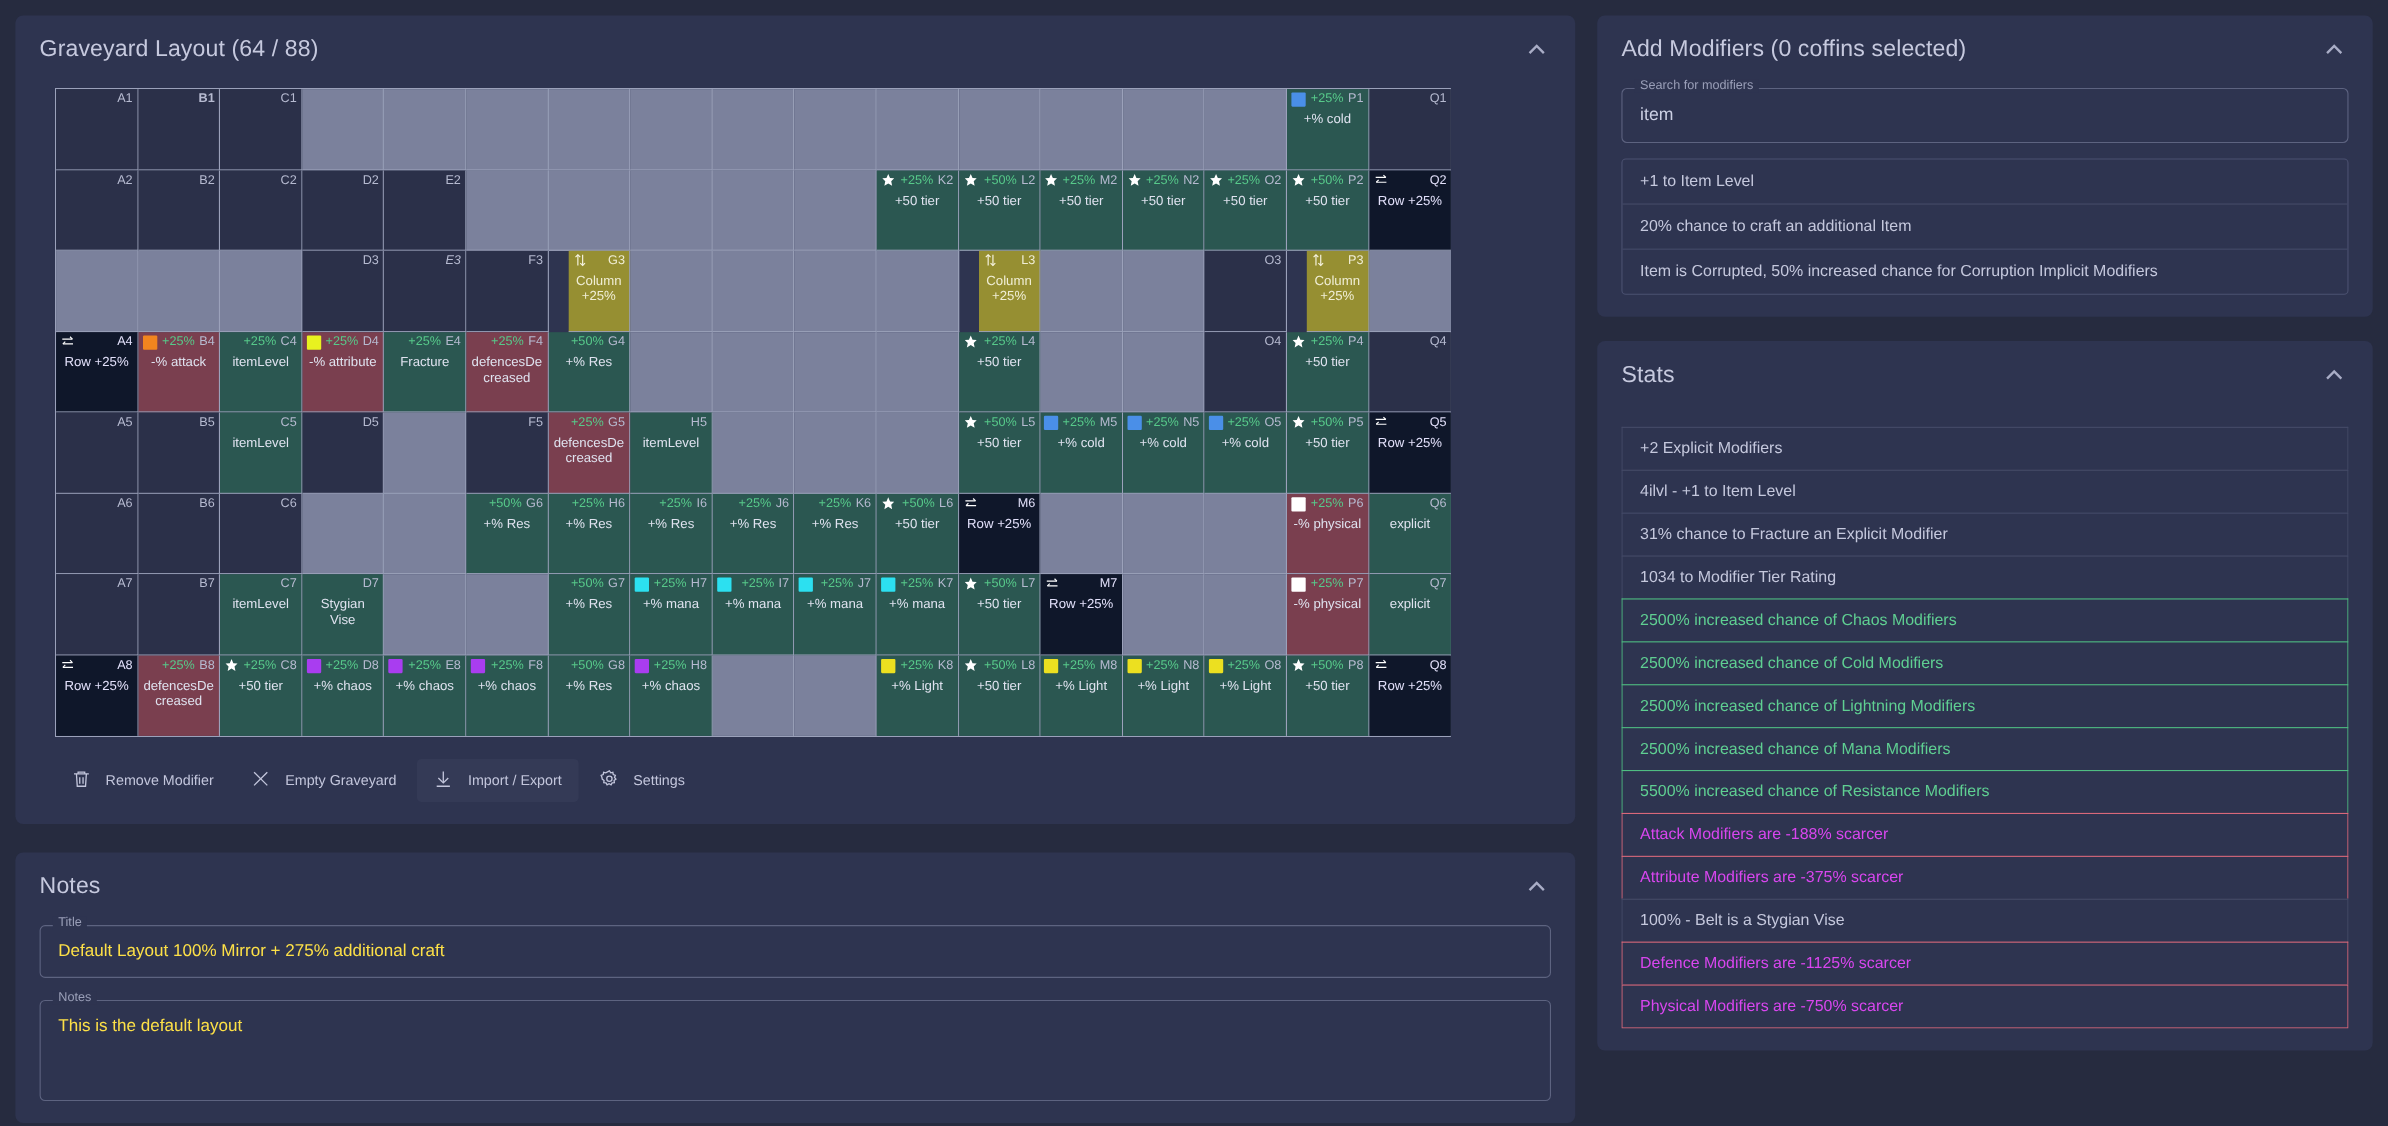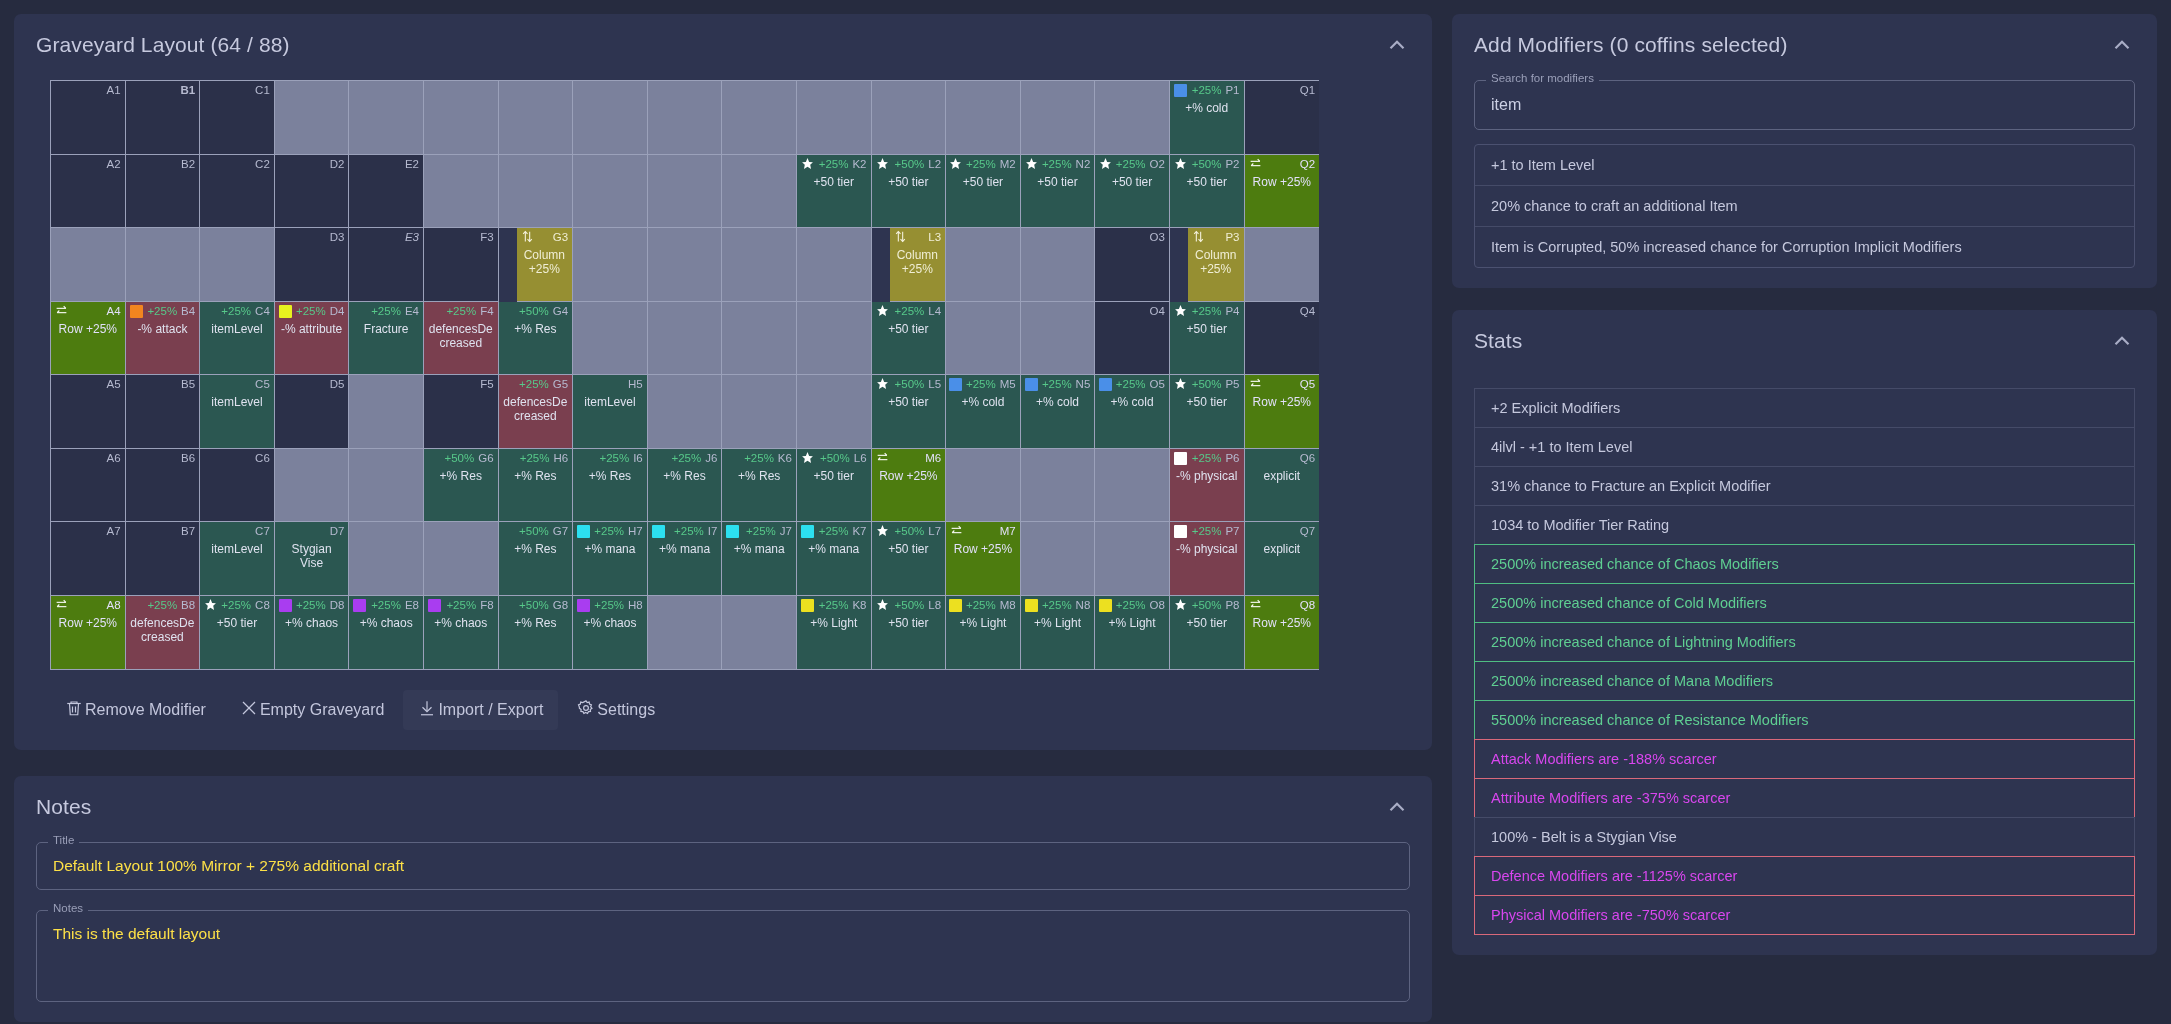--- a/index.html
+++ b/index.html
@@ -43,21 +43,21 @@
     border-bottom: 1px solid #9ba1ba;
     padding: 2px 4px 0 4px;
     overflow: hidden;
   }
   .cell:nth-child(17n) { border-right: none; }
   .grid .cell:nth-last-child(-n+17) { border-bottom: none; }
   .cell.empty  { background: #7b819c; }
   .cell.avail  { background: #2b3049; }
   .cell.mod-green  { background: #2b5751; }
   .cell.mod-red    { background: #7a3f4f; }
-  .cell.mod-purple { background: #4d7c0f; }
+  .cell.mod-purple { background: #0f172a; }
   .cell.mod-gold   { background: #968f32; margin-left: 18px; }
 
   .cell-top {
     display: flex; align-items: flex-start; justify-content: flex-end;
     gap: 4px; height: 15px; line-height: 14px;
   }
   .cell-icon { width: 13px; height: 13px; flex: 0 0 auto; margin-right: auto; }
   .cell-icon.swatch { border-radius: 1px; margin-top: 1px; }
   .cell-icon svg { display: block; width: 13px; height: 13px; }
   .pct { font-size: 11.5px; color: #57c98a; white-space: nowrap; }
@@ -65,23 +65,23 @@
   .cell-label {
     margin-top: 3px; text-align: center; font-size: 12px;
     color: #dfe2ef; line-height: 14px; word-break: break-word;
   }
   .cell.mod-gold .cell-label, .cell.mod-gold .cell-id { color: #f0eed5; }
   .cell.mod-purple .cell-label, .cell.mod-purple .cell-id { color: #e2e0fa; }
 
   
   .toolbar { display: flex; gap: 4px; margin-top: 20px; padding-left: 14px; }
   .tool-btn {
-    display: flex; align-items: center; gap: 2px;
+    display: flex; align-items: center; gap: 13px;
     padding: 9px 15px; border-radius: 4px; cursor: pointer;
-    font-size: 16px; color: #c3c6dc; background: transparent; border: none;
+    font-size: 13px; color: #c3c6dc; background: transparent; border: none;
     font-family: "Liberation Sans", sans-serif;
   }
   .tool-btn.active { background: #343a56; }
   .tool-btn svg { stroke: #c3c6dc; fill: none; stroke-width: 1.6; width: 18px; height: 18px; }
 
   
   .field { position: relative; margin-top: 20px; }
   .field-box {
     border: 1px solid #5d6380; border-radius: 5px;
     padding: 14px 16px; font-size: 15.5px; color: #fde047;

